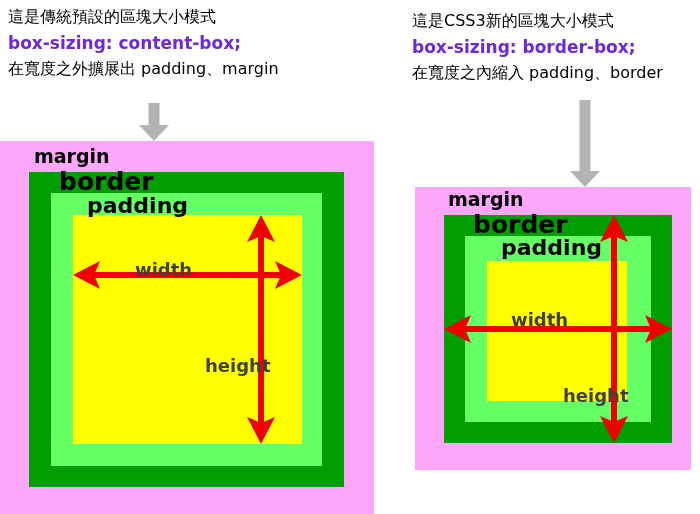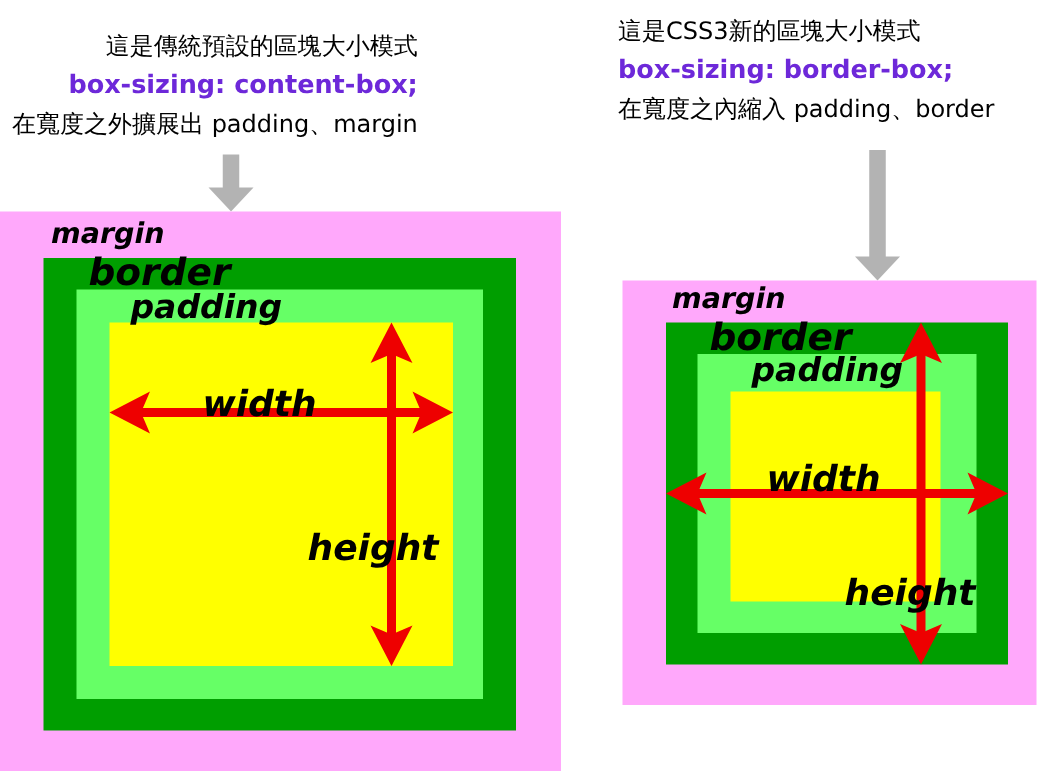--- a/index.html
+++ b/index.html
@@ -22,21 +22,21 @@
     font-size:16px;
     font-weight:normal;
   }
   .caption .line.code{
     color:#6d28d9;
     font-weight:bold;
     font-size:17px;
     letter-spacing:0px;
   }
 
-  #caption-left{left:8px;top:18px;text-align:right;}
+  #caption-left{left:8px;top:4px;}
   #caption-right{left:412px;top:8px;}
 
   
   .grey-arrow{position:absolute;}
   .grey-arrow .shaft{
     position:absolute;
     background:#b3b3b3;
     left:50%;
     transform:translateX(-50%);
     top:0;
@@ -52,21 +52,21 @@
   }
   #grey-arrow-left{left:139px;top:103px;width:30px;height:38px;}
   #grey-arrow-left .shaft{width:11px;height:24px;}
   #grey-arrow-left .head{top:22px;}
 
   #grey-arrow-right{left:570px;top:100px;width:30px;height:87px;}
   #grey-arrow-right .shaft{width:11px;height:72px;}
   #grey-arrow-right .head{top:71px;}
 
   
-  .boxdiagram{position:absolute;font-style:italic;}
+  .boxdiagram{position:absolute;}
   .layer{position:absolute;box-sizing:border-box;}
   .layer-margin{background:#ffa8fb;}
   .layer-border{background:#009e00;}
   .layer-padding{background:#66ff66;}
   .layer-content{background:#ffff00;}
 
   .layer-label{
     position:absolute;
     font-weight:bold;
     color:#000000;
@@ -74,23 +74,23 @@
     font-size:19px;
     line-height:19px;
   }
   .label-margin{font-size:19px;}
   .label-border{font-size:25px;}
   .label-padding{font-size:22px;}
 
   .dim-label{
     position:absolute;
     font-weight:bold;
-    color:#000000;
+    color:#404040;
     white-space:nowrap;
-    font-size:24px;
+    font-size:18px;
     line-height:25px;
   }
 
   
   .arrows{position:absolute;left:0;top:0;overflow:visible;}
 
   
   #diagram-left{left:0px;top:141px;width:374px;height:373px;}
   #diagram-left .layer-margin{left:0px;top:0px;width:374px;height:373px;}
   #diagram-left .layer-border{left:29px;top:31px;width:315px;height:315px;}

